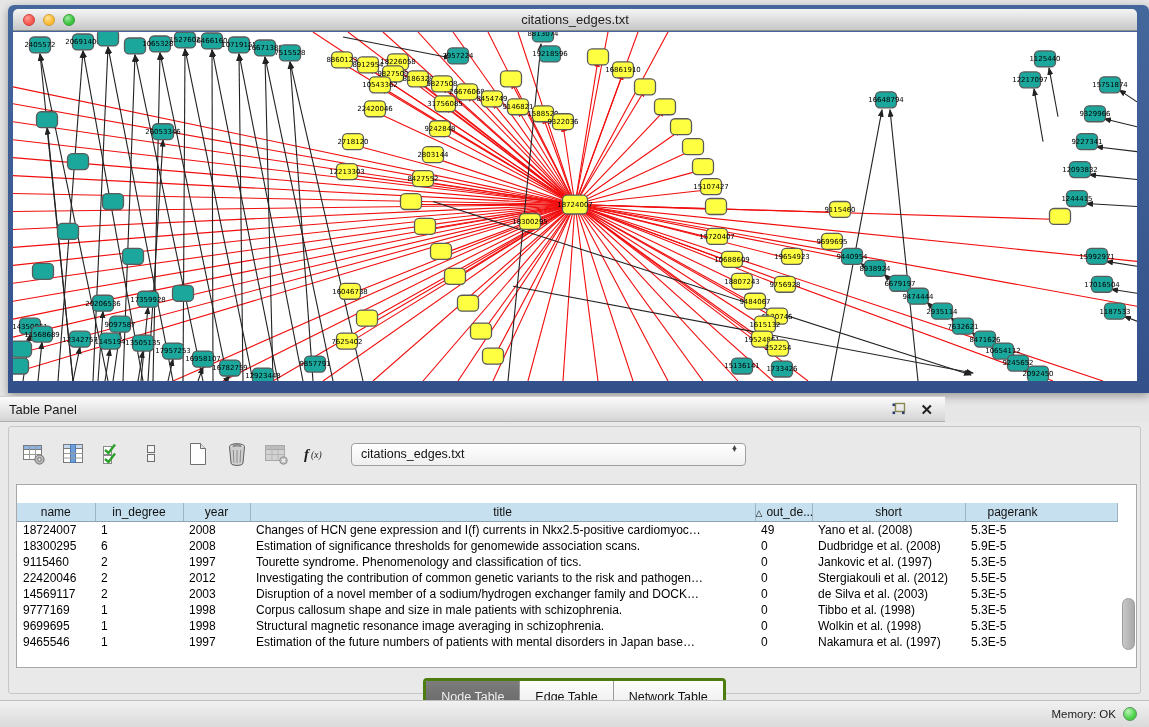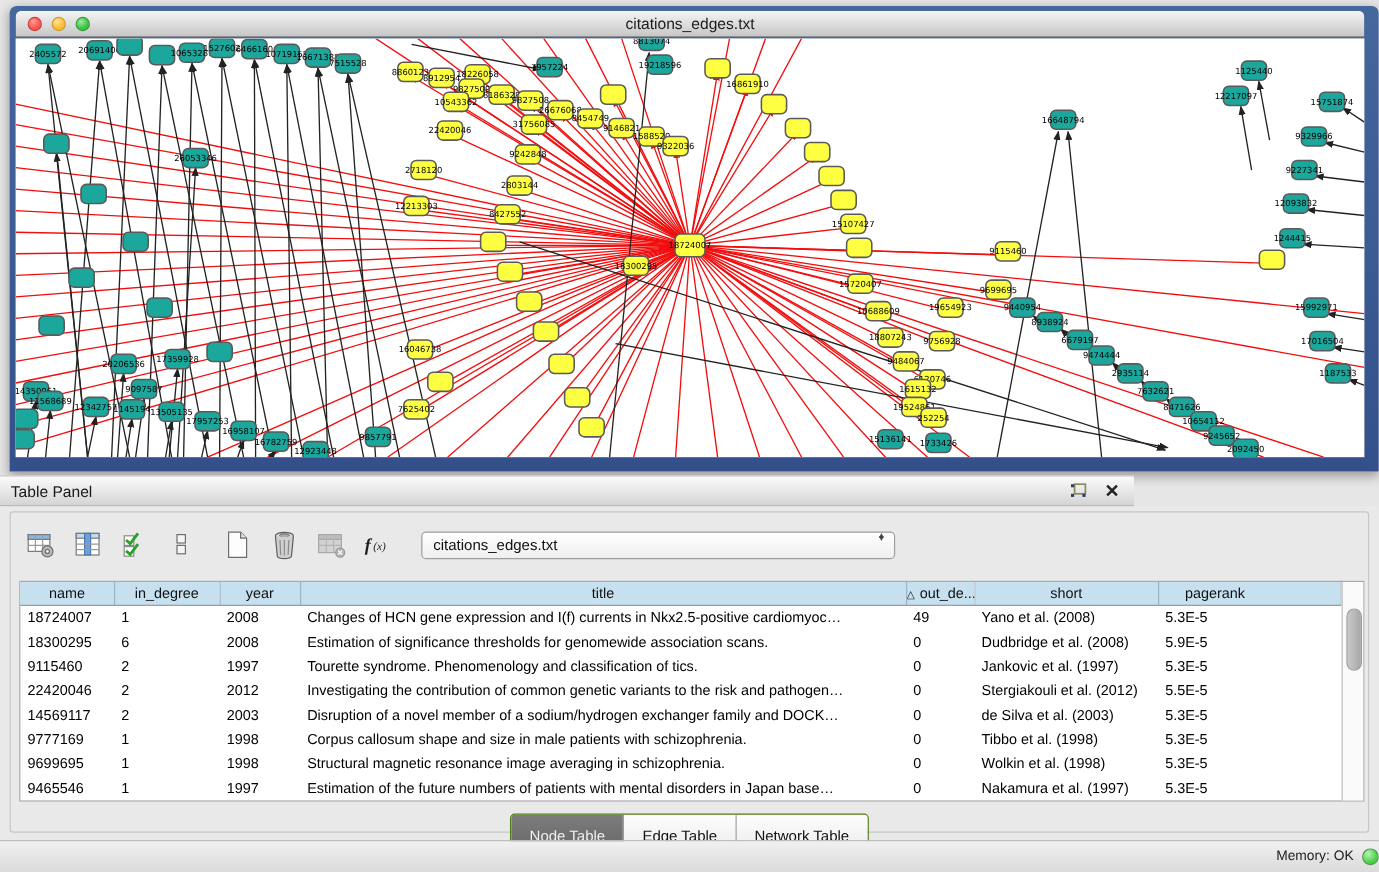--- a/index.html
+++ b/index.html
@@ -70,21 +70,21 @@
     border:1px solid #9f9f9f; border-radius:4px;
     background:linear-gradient(#ffffff,#efefef);
     display:flex; align-items:center; font-size:12.5px; color:#111;
     padding-left:9px; position:relative;
     box-shadow: inset 0 1px 0 #fff;
   }
   .combo-arrows { position:absolute; right:7px; top:1px; display:flex; flex-direction:column; line-height:0.55; color:#444; font-size:7px; }
 
   .table-wrap {
     position:absolute; left:7px; top:57px; width:1121px; height:184px;
-    background:#fff; border:1px solid #a8a8a8; display:flex;
+    background:#fff; border:1px solid #a8a8a8; display:flex;align-items:center;
   }
   table.node-table { border-collapse:collapse; table-layout:fixed; width:1100px; }
   .node-table th {
     height:19px; background:#c6e0ef;
     border-right:1px solid #9db4c4; border-bottom:1px solid #8ca4b4;
     font-size:12px; font-weight:normal; color:#111; text-align:center;
     overflow:hidden; white-space:nowrap;
   }
   .node-table th.h-pagerank { text-align:left; padding-left:22px; }
   .node-table th .sort-tri { font-size:9px; margin-right:4px; }
@@ -96,37 +96,38 @@
     width:20px; border-left:1px solid #c0c0c0; background:#fafafa; position:relative;
   }
   .vscroll .thumb {
     position:absolute; left:3px; top:22px; width:13px; height:52px;
     border-radius:7px; background:linear-gradient(90deg,#c9c9c9,#a8a8a8);
     border:1px solid #9b9b9b;
   }
 
   .tabs-row { position:absolute; left:0; right:0; top:251px; display:flex; justify-content:center; }
   .seg {
-    display:flex; border:1px solid #4d7c0f; border-radius:4px; overflow:hidden; height:38px;
+    display:flex; border:3px solid #4d7c0f; border-radius:4px; overflow:hidden; height:38px;
     box-shadow: 0 1px 1px rgba(0,0,0,.12);
   }
   .seg button {
     font-family:"Liberation Sans",sans-serif; font-size:12.5px;
     border:none; border-right:1px solid #9a9a9a; padding:0 15px;
     background:linear-gradient(#fdfdfd,#e9e9e9); color:#111;
   }
   .seg button:last-child { border-right:none; }
   .seg button.selected { background:linear-gradient(#7c7c7c,#636363); color:#efefef; }
 
   
   .status-bar {
     position:absolute; top:700px; left:0; width:1149px; height:27px;
     background:linear-gradient(#f1f1f1,#dadada);
     border-top:1px solid #bdbdbd;
     display:flex; align-items:center; justify-content:flex-end; gap:7px;
+    padding-right:12px;
   }
   .memory-label { font-size:11.5px; color:#1c1c1c; }
   .memory-dot {
     width:14px; height:14px; border-radius:50%;
     background: radial-gradient(circle at 35% 30%, #b8f5b3, #46cf43 65%);
     border:1px solid #55955a;
   }
 </style>
 </head>
 <body>

